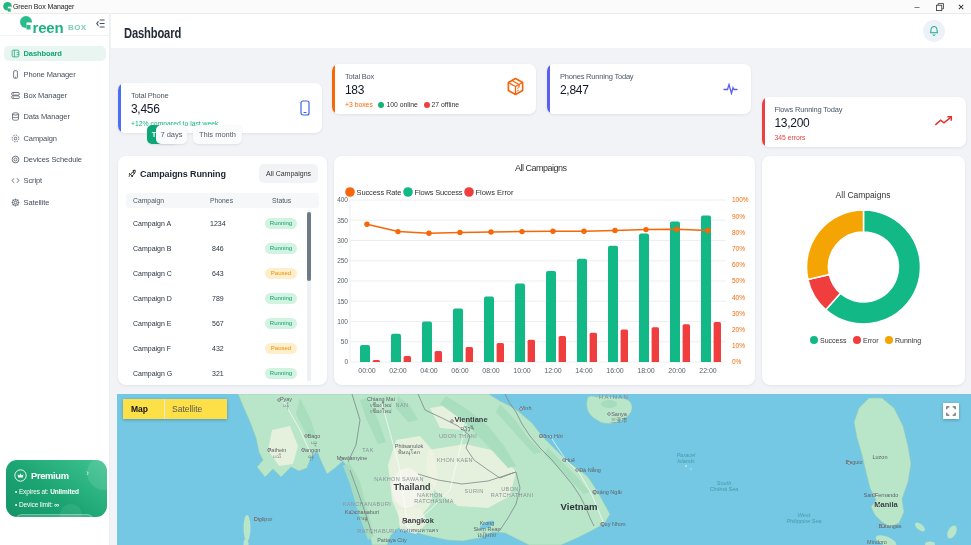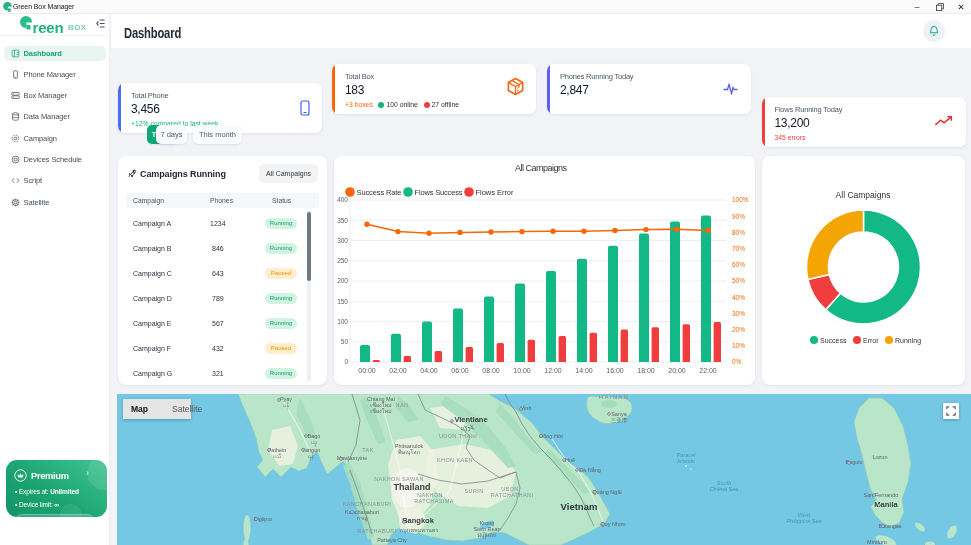--- a/index.html
+++ b/index.html
@@ -55,21 +55,21 @@
 .thead { position:absolute; left:8px; top:37px; width:193px; height:15px; background:#f5f7f9; border-radius:3px; font-size:6.8px; color:#4d5866; }
 .trow { position:absolute; left:8px; width:193px; height:25px; font-size:7px; color:#2a3340; }
 .pill { position:absolute; left:139px; top:6.5px; width:32px; height:11px; border-radius:5.5px; font-size:6px; text-align:center; line-height:11px; }
 .pill.run { background:#d3f3e2; color:#0b9e6d; }
 .pill.pause { background:#feeecb; color:#e8930a; }
 #scrolltrack { position:absolute; right:16px; top:54px; width:4.5px; height:171px; background:#eef1f3; border-radius:2px; }
 #scrollbar { position:absolute; right:16px; top:56px; width:4.5px; height:69px; background:#6e7a85; border-radius:2px; }
 
 
 #map { position:absolute; left:117px; top:394px; width:854px; height:151px; overflow:hidden; background:#73c7e3; }
-#mapbtns { position:absolute; left:6px; top:5px; width:68px; height:20px; background:#e5e5e5; box-shadow:0 1px 3px rgba(0,0,0,.25); font-size:8.5px; }
+#mapbtns { position:absolute; left:6px; top:5px; width:104px; height:20px; background:#fde047; box-shadow:0 1px 3px rgba(0,0,0,.25); font-size:8.5px; }
 #fsbtn { position:absolute; right:12px; top:9px; width:16px; height:16px; background:#fff; box-shadow:0 1px 3px rgba(0,0,0,.25); }
 </style>
 </head>
 <body>
 <div id="app">
 
   <div id="titlebar">
     <svg class="abs" style="left:3px;top:2px" width="9" height="10" viewBox="0 0 24 28">
         <circle cx="12" cy="12" r="12" fill="#23b580"></circle>
         <rect x="13" y="13" width="11" height="12" fill="#fbfbfb"></rect>

